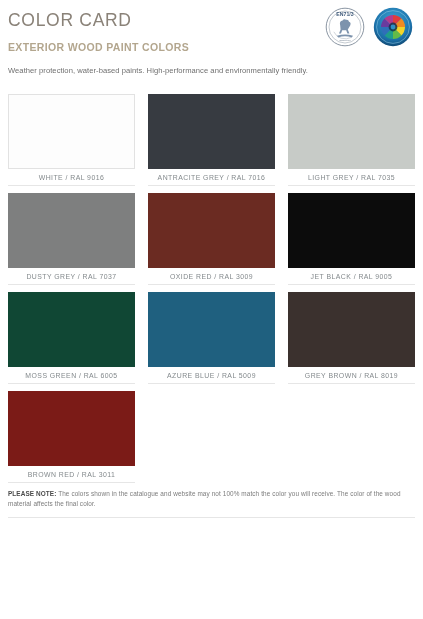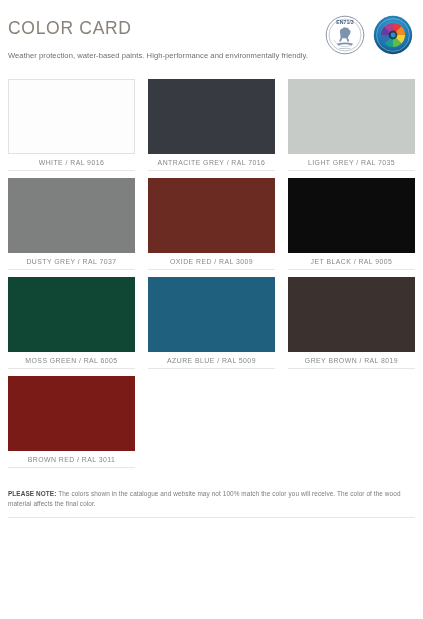--- a/index.html
+++ b/index.html
@@ -8,21 +8,21 @@
     height: 619px;
     background: #ffffff;
     font-family: "Liberation Sans", sans-serif;
     overflow: hidden;
   }
   .page {
     position: relative;
     width: 423px;
     height: 537px;
     background: #ffffff;
-    padding: 8px 8px;
+    padding: 0 8px;
   }
 
   
   .header {
     position: relative;
     padding: 11px 0 0 0;
   }
   .title {
     font-size: 17.5px;
     letter-spacing: 0.7px;
@@ -98,20 +98,21 @@
     color: #4a4a4a;
   }
 </style>
 </head>
 <body>
 
 <div class="page">
 
   <div class="header">
     <div class="title" style="color: rgb(138, 130, 120);">COLOR CARD</div>
+    <div class="subtitle" style="color: rgb(179, 166, 142);">EXTERIOR WOOD PAINT COLORS</div>
     <div class="tagline">Weather protection, water-based paints. High-performance and environmentally friendly.</div>
 
     <div class="badges">
       <span class="badge">
         <svg width="40" height="40" viewBox="0 0 100 100">
           <circle cx="50" cy="50" r="47" fill="#ffffff" stroke="#6d7b8c" stroke-width="2"></circle>
           <circle cx="50" cy="50" r="40" fill="none" stroke="#6d7b8c" stroke-width="1"></circle>
           <path d="M22 62 q6 12 18 16 q14 4 26 -2" fill="none" stroke="#6d7b8c" stroke-width="0.8"></path>
           <text x="50" y="22" font-size="13" font-family="Liberation Sans, sans-serif" font-weight="bold" fill="#3f5a7a" text-anchor="middle">EN71/3</text>
           <g fill="#7d93ad">

